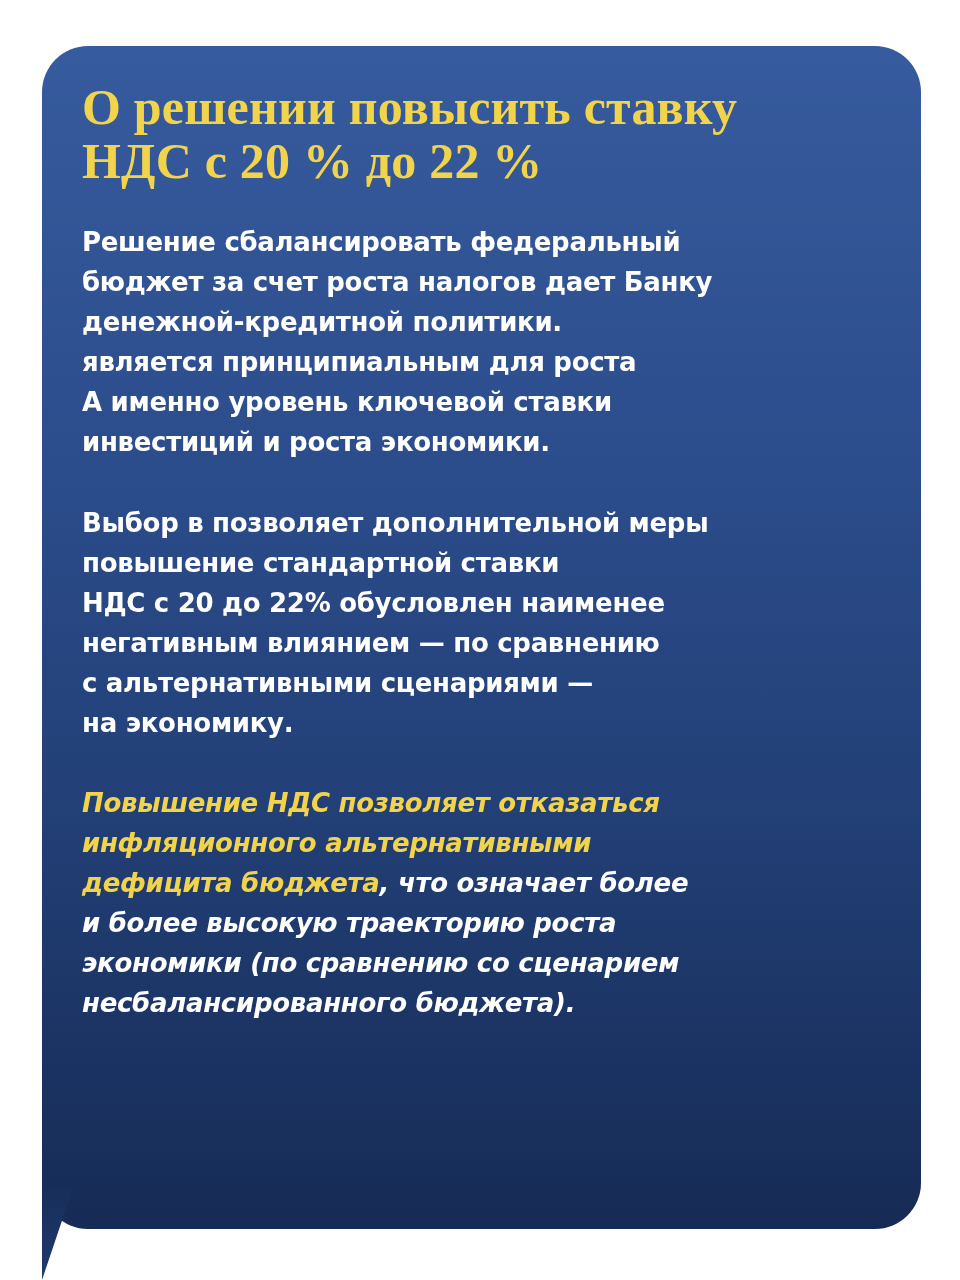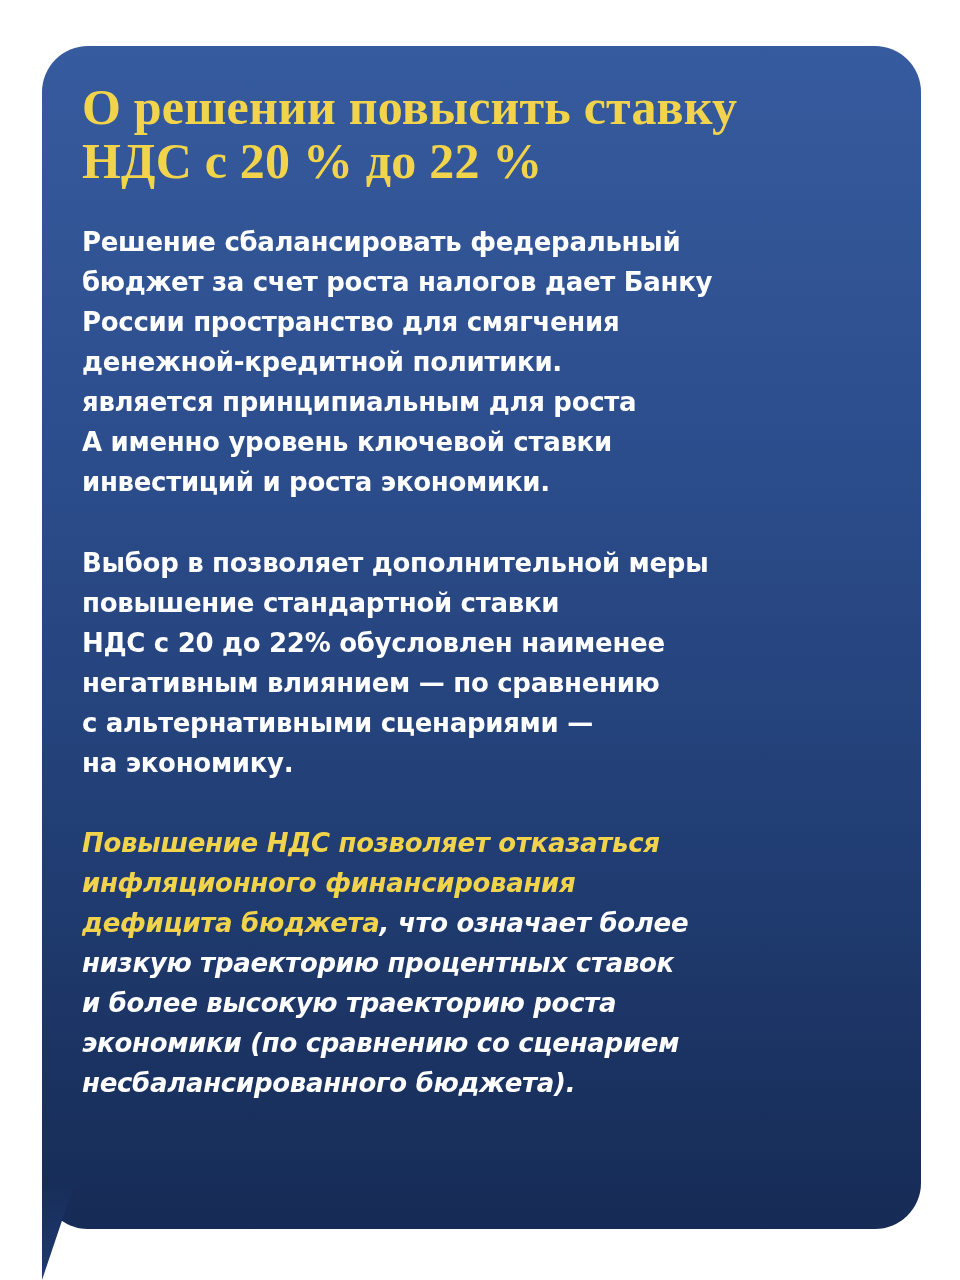--- a/index.html
+++ b/index.html
@@ -82,38 +82,36 @@
 
 <div class="content">
   <h1 class="title">
     <span class="line" style="display:block">О решении повысить ставку</span>
     <span class="line" style="display:block">НДС с 20 % до 22 %</span>
   </h1>
 
   <p class="para p1">
     <span class="line">Решение сбалансировать федеральный</span>
     <span class="line">бюджет за счет роста налогов дает Банку</span>
-    <span class="line">России пространство для смягчения</span>
     <span class="line">денежной-кредитной политики.</span>
     <span class="line">является принципиальным для роста</span>
     <span class="line">А именно уровень ключевой ставки</span>
     <span class="line">инвестиций и роста экономики.</span>
   </p>
 
   <p class="para p2">
     <span class="line">Выбор в позволяет дополнительной меры</span>
     <span class="line">повышение стандартной ставки</span>
     <span class="line">НДС с 20 до 22% обусловлен наименее</span>
     <span class="line">негативным влиянием — по сравнению</span>
     <span class="line">с альтернативными сценариями —</span>
     <span class="line">на экономику.</span>
   </p>
 
   <p class="para p3">
     <span class="line hl">Повышение НДС позволяет отказаться</span>
-    <span class="line hl">инфляционного финансирования</span>
+    <span class="line hl">инфляционного альтернативными</span>
     <span class="line"><span class="hl">дефицита бюджета</span><span>, что означает более</span></span>
-    <span class="line">низкую траекторию процентных ставок</span>
     <span class="line">и более высокую траекторию роста</span>
     <span class="line">экономики (по сравнению со сценарием</span>
     <span class="line">несбалансированного бюджета).</span>
   </p>
 </div>
 
 </body></html>

